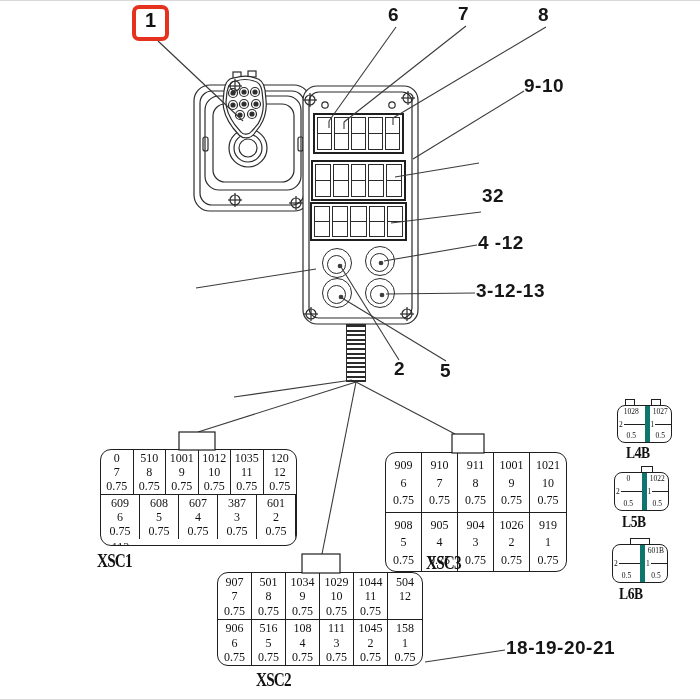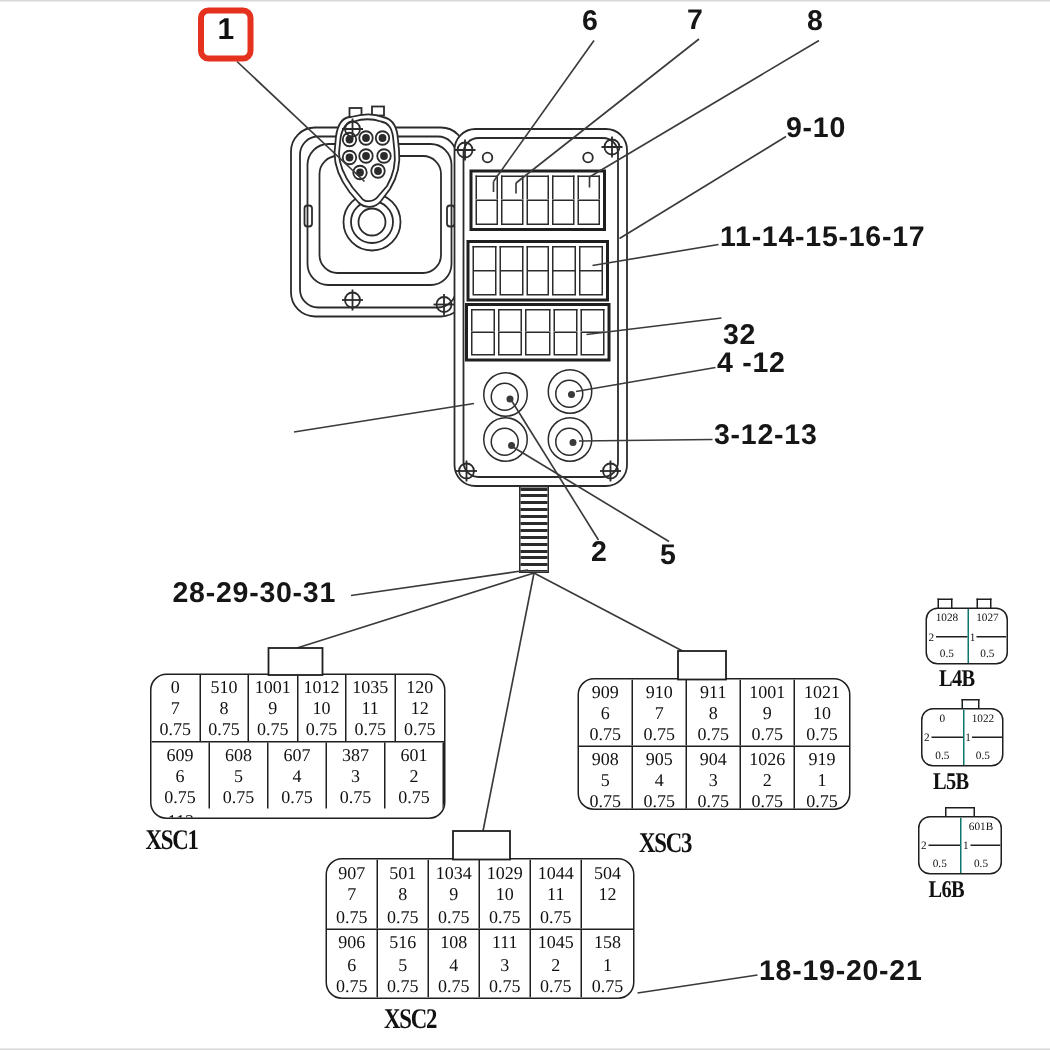--- a/index.html
+++ b/index.html
@@ -38,21 +38,21 @@
   .tcell:last-child{border-right:none;align-items:center;}
   .tline{line-height:14px;min-height:14px;}
 
   .xlabel{position:absolute;z-index:3;font:bold 19px "Liberation Serif",serif;color:#111;
           transform:scaleX(.8);transform-origin:left top;letter-spacing:-1px;}
 
   
   .mini{position:absolute;z-index:2;border:1.3px solid #1f1f1f;border-radius:8px;background:#fff;
         display:grid;grid-template-columns:1fr 1fr;box-sizing:border-box;overflow:hidden;}
   .mc{display:flex;flex-direction:column;font:7.5px "Liberation Serif",serif;color:#111;}
-  .mc + .mc{border-left:1px solid #0f766e;}
+  .mc + .mc{border-left:5px solid #0f766e;}
   .m1{height:12px;line-height:12px;text-align:center;}
   .m2{flex:1;display:flex;align-items:center;}
   .m2 .pn{padding-left:1px;}
   .m2 .dash{flex:1;border-top:1px solid #1f1f1f;margin-left:1px;}
   .m3{height:12px;line-height:11px;text-align:center;}
   .mtab{position:absolute;z-index:2;border:1px solid #1f1f1f;border-bottom:none;background:#fff;box-sizing:border-box;}
   .mlabel{position:absolute;z-index:3;font:bold 16px "Liberation Serif",serif;color:#111;
           transform:scaleX(.85);transform-origin:left top;letter-spacing:-.5px;}
 
   
@@ -290,21 +290,21 @@
         </div>
         <div class="tcell">
           <div class="tline">113</div>
           <div class="tline">1</div>
           <div class="tline">0.75</div>
         </div>
       </div>
     </div>
   <div class="xlabel" style="left:97px;top:549px;">XSC1</div>
 
-  <div class="xtable" style="left:385px;top:451px;width:182px;height:88px;">
+  <div class="xtable" style="left:385px;top:451px;width:182px;height:120px;">
       <div class="trow" style="grid-template-columns: repeat(5, 1fr);">
         <div class="tcell">
           <div class="tline">909</div>
           <div class="tline">6</div>
           <div class="tline">0.75</div>
         </div>
         <div class="tcell">
           <div class="tline">910</div>
           <div class="tline">7</div>
           <div class="tline">0.75</div>
@@ -519,22 +519,20 @@
     </g>
   </svg>
 
   <div class="red-box" style="border: 4px solid rgb(229, 50, 31);">
       <span>1</span>
     </div>
   <div class="co" style="left:388px;top:3px;">6</div>
   <div class="co" style="left:458px;top:2px;">7</div>
   <div class="co" style="left:538px;top:3px;">8</div>
   <div class="co" style="left:524px;top:74px;">9-10</div>
-  <div class="co" style="left:480px;top:147px;">11-14-15-16-17</div>
-  <div class="co" style="left:482px;top:212px;">32</div>
+  <div class="co" style="left:482px;top:184px;">32</div>
   <div class="co" style="left:478px;top:231px;">4 -12</div>
   <div class="co" style="left:476px;top:279px;">3-12-13</div>
   <div class="co" style="left:394px;top:357px;">2</div>
   <div class="co" style="left:440px;top:359px;">5</div>
-  <div class="co" style="left:115px;top:384px;">28-29-30-31</div>
   <div class="co" style="left:506px;top:636px;">18-19-20-21</div>
 
 </div>
 
 </body></html>

